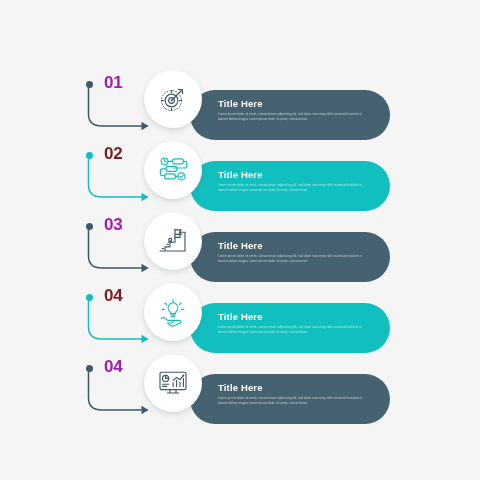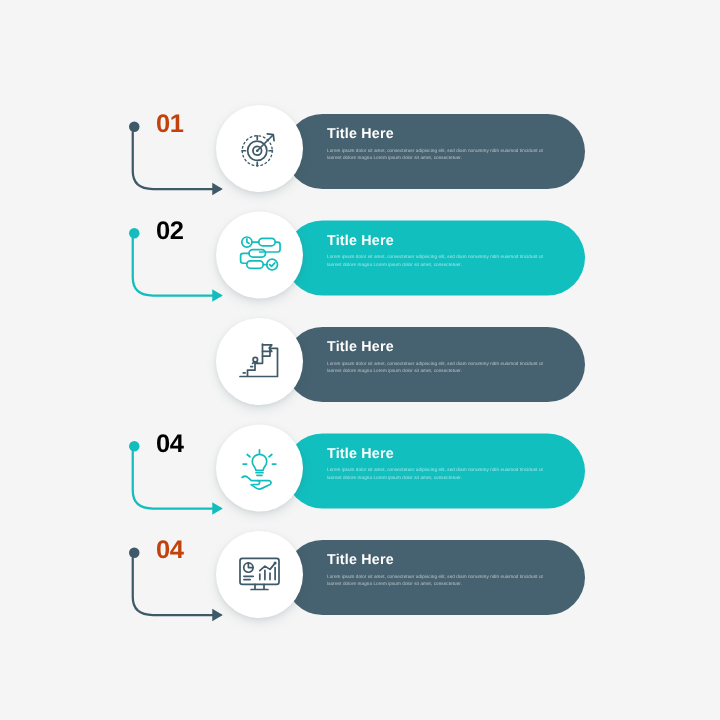--- a/index.html
+++ b/index.html
@@ -82,21 +82,21 @@
     justify-content: center;
     z-index: 3;
   }
 
   .icon-bubble svg { display: block; }
 
   
   .pill {
     position: absolute;
     left: 190px;
-    top: 8px;
+    top: 22px;
     width: 200px;
     height: 50px;
     border-radius: 25px;
     z-index: 1;
     padding: 8px 20px 16px 28px;
   }
 
   .pill-title {
     font-size: 9.5px;
     font-weight: bold;
@@ -109,25 +109,25 @@
   .pill-body {
     font-size: 3.1px;
     line-height: 4.6px;
     color: rgba(255,255,255,0.62);
     letter-spacing: 0.04px;
     max-width: 148px;
   }
 
   
   .dark .conn-dot { background: #3e5968; }
-  .dark .conn-num { color: #c2410c; }
+  .dark .conn-num { color: #a21caf; }
   .dark .pill     { background: #46616f; }
 
   .teal .conn-dot { background: #14bdbd; }
-  .teal .conn-num { color: #000000; }
+  .teal .conn-num { color: #7f1d1d; }
   .teal .pill     { background: #12bfbf; }
 </style>
 </head>
 <body>
 
 <div id="infographic">
     <div class="step dark" style="top: 68px;">
       <div class="connector">
         <span class="conn-dot"></span>
         <span class="conn-num">01</span>
@@ -179,20 +179,28 @@
             <path d="M8 13.9 h-4 a1.6 1.6 0 0 0 -1.6 1.6 v3.4 a1.6 1.6 0 0 0 1.6 1.6 h2.6" fill="none" stroke="#14bdbd" stroke-width="1.15" stroke-linecap="round" stroke-linejoin="round"></path>
             <rect x="6.5" y="18.9" width="11" height="5" rx="2.5" fill="none" stroke="#14bdbd" stroke-width="1.15" stroke-linecap="round" stroke-linejoin="round"></rect>
             <path d="M17.5 21.4 h2.6" fill="none" stroke="#14bdbd" stroke-width="1.15" stroke-linecap="round" stroke-linejoin="round"></path>
             <circle cx="23.4" cy="21.4" r="3.6" fill="none" stroke="#14bdbd" stroke-width="1.15" stroke-linecap="round" stroke-linejoin="round"></circle>
             <path d="M21.8 21.4 l1.2 1.2 l2.2 -2.4" fill="none" stroke="#14bdbd" stroke-width="1.15" stroke-linecap="round" stroke-linejoin="round"></path>
           </svg>
         </span>
       </div>
     </div>
     <div class="step dark" style="top: 210px;">
+      <div class="connector">
+        <span class="conn-dot"></span>
+        <span class="conn-num">03</span>
+        <span class="conn-arrow"><svg width="76" height="50" viewBox="0 0 76 50">
+            <path d="M3.5 2 V28 Q3.5 40 17 40 H62" fill="none" stroke="#3e5968" stroke-width="1.5" stroke-linecap="round"></path>
+            <path d="M56.5 35.8 L63.5 40 L56.5 44.2 Z" fill="#3e5968"></path>
+          </svg></span>
+      </div>
       <div class="pill">
         <div class="pill-title">Title Here</div>
         <div class="pill-body">Lorem ipsum dolor sit amet, consectetuer adipiscing elit, sed diam nonummy nibh euismod tincidunt ut laoreet dolore magna Lorem ipsum dolor sit amet, consectetuer.</div>
       </div>
       <div class="icon-bubble">
         <span>
           <svg width="30" height="30" viewBox="0 0 30 30">
             <path d="M2 25 h5 v-4.2 h5 v-4.6 h5 v-4.8 h5 v-5.2 h5 v18.8 Z" fill="none" stroke="#3e5968" stroke-width="1.15" stroke-linecap="round" stroke-linejoin="round"></path>
             <path d="M17 11.4 v-8" fill="none" stroke="#3e5968" stroke-width="1.15" stroke-linecap="round" stroke-linejoin="round"></path>
             <path d="M17 3.9 h6.2 l-1.7 2.2 l1.7 2.2 h-6.2" fill="none" stroke="#3e5968" stroke-width="1.15" stroke-linecap="round" stroke-linejoin="round"></path>

